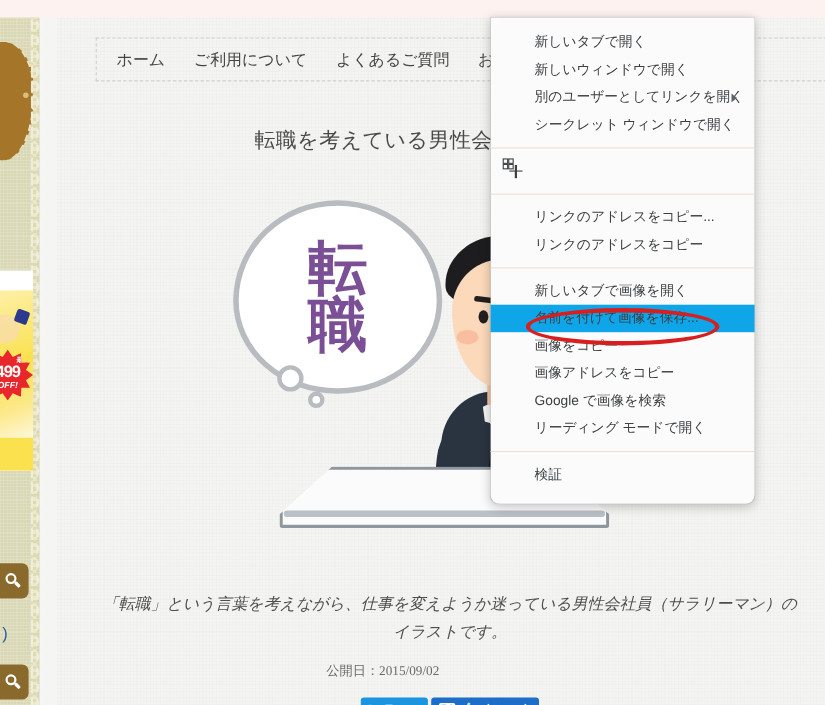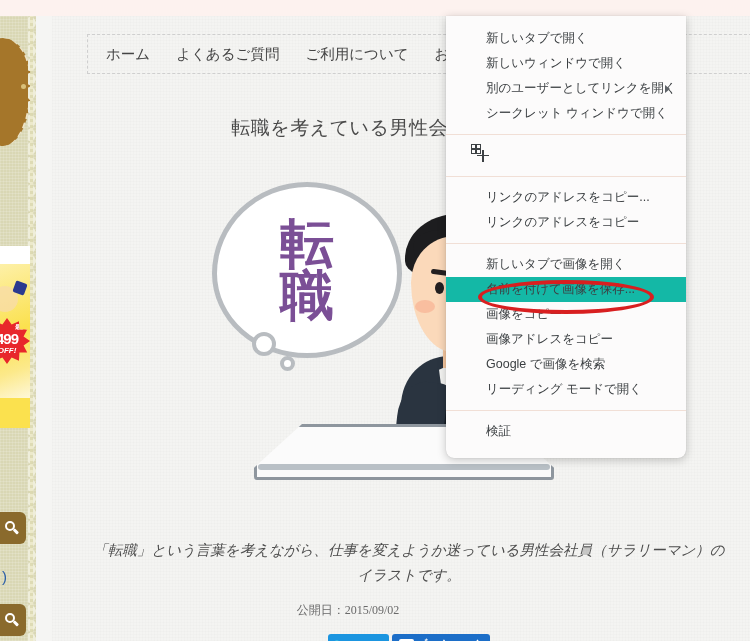--- a/index.html
+++ b/index.html
@@ -298,23 +298,22 @@
     box-shadow: 0 2px 10px rgba(0,0,0,.22), 0 0 1px rgba(0,0,0,.2);
     z-index: 40;
     padding-top: 10px;
     font-size: 12.5px; color: #3c4043;
   }
   .ctx-item {
     height: 25px; display: flex; align-items: center;
     padding-left: 40px; padding-right: 10px;
     cursor: default; position: relative;
     white-space: nowrap;
-    text-align: right;
-  }
-  .ctx-item.highlighted { background: #14b8a6; }
+  }
+  .ctx-item.highlighted { background: #0ea5e9; }
   .ctx-sep {
     height: 1px; background: #f1dfd6; margin: 8px 0 8px 0;
   }
   .ctx-arrow {
     position: absolute; right: 16px; top: 50%;
     width: 0; height: 0; margin-top:-4px;
     border-left: 5px solid #5f6368;
     border-top: 4px solid transparent;
     border-bottom: 4px solid transparent;
   }
@@ -379,22 +378,22 @@
         <i></i>
         <b></b>
       </span>
   </div>
 
   <div class="page">
 
     <div class="nav-box">
       <div class="nav-items">
         <div class="nav-item">ホーム</div>
+        <div class="nav-item">ご利用について</div>
         <div class="nav-item">よくあるご質問</div>
-        <div class="nav-item">ご利用について</div>
         <div class="nav-item">お問合せ</div>
       </div>
     </div>
 
     <div class="page-title">転職を考えている男性会社員のイラスト</div>
 
     <div class="illus">
       <div class="bubble">
         <div class="bub-kanji">
           <span>転</span>

